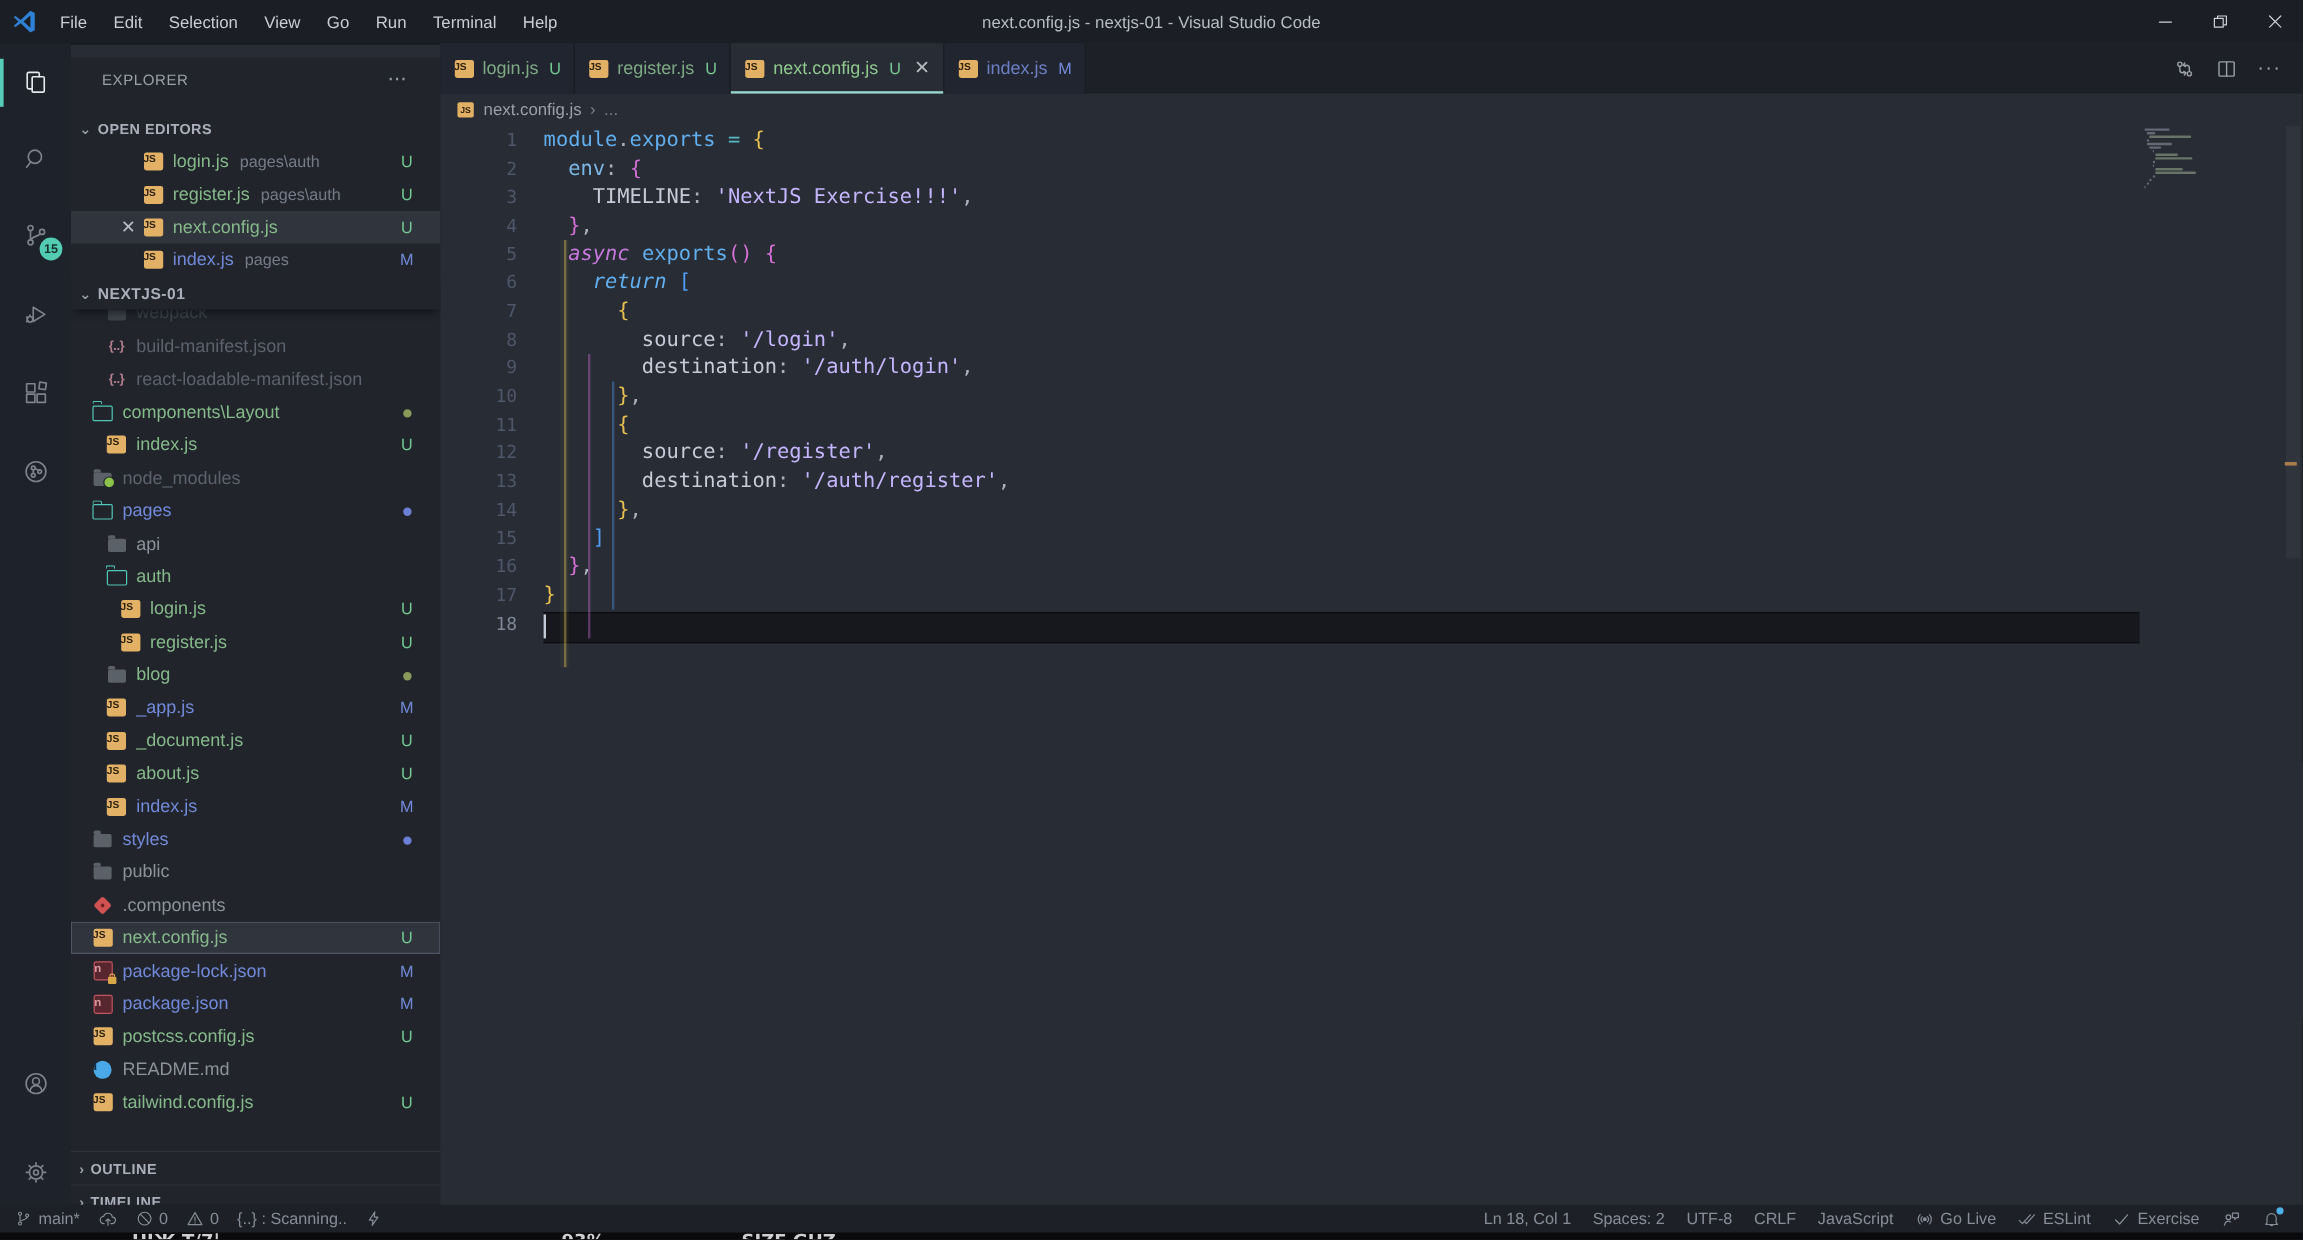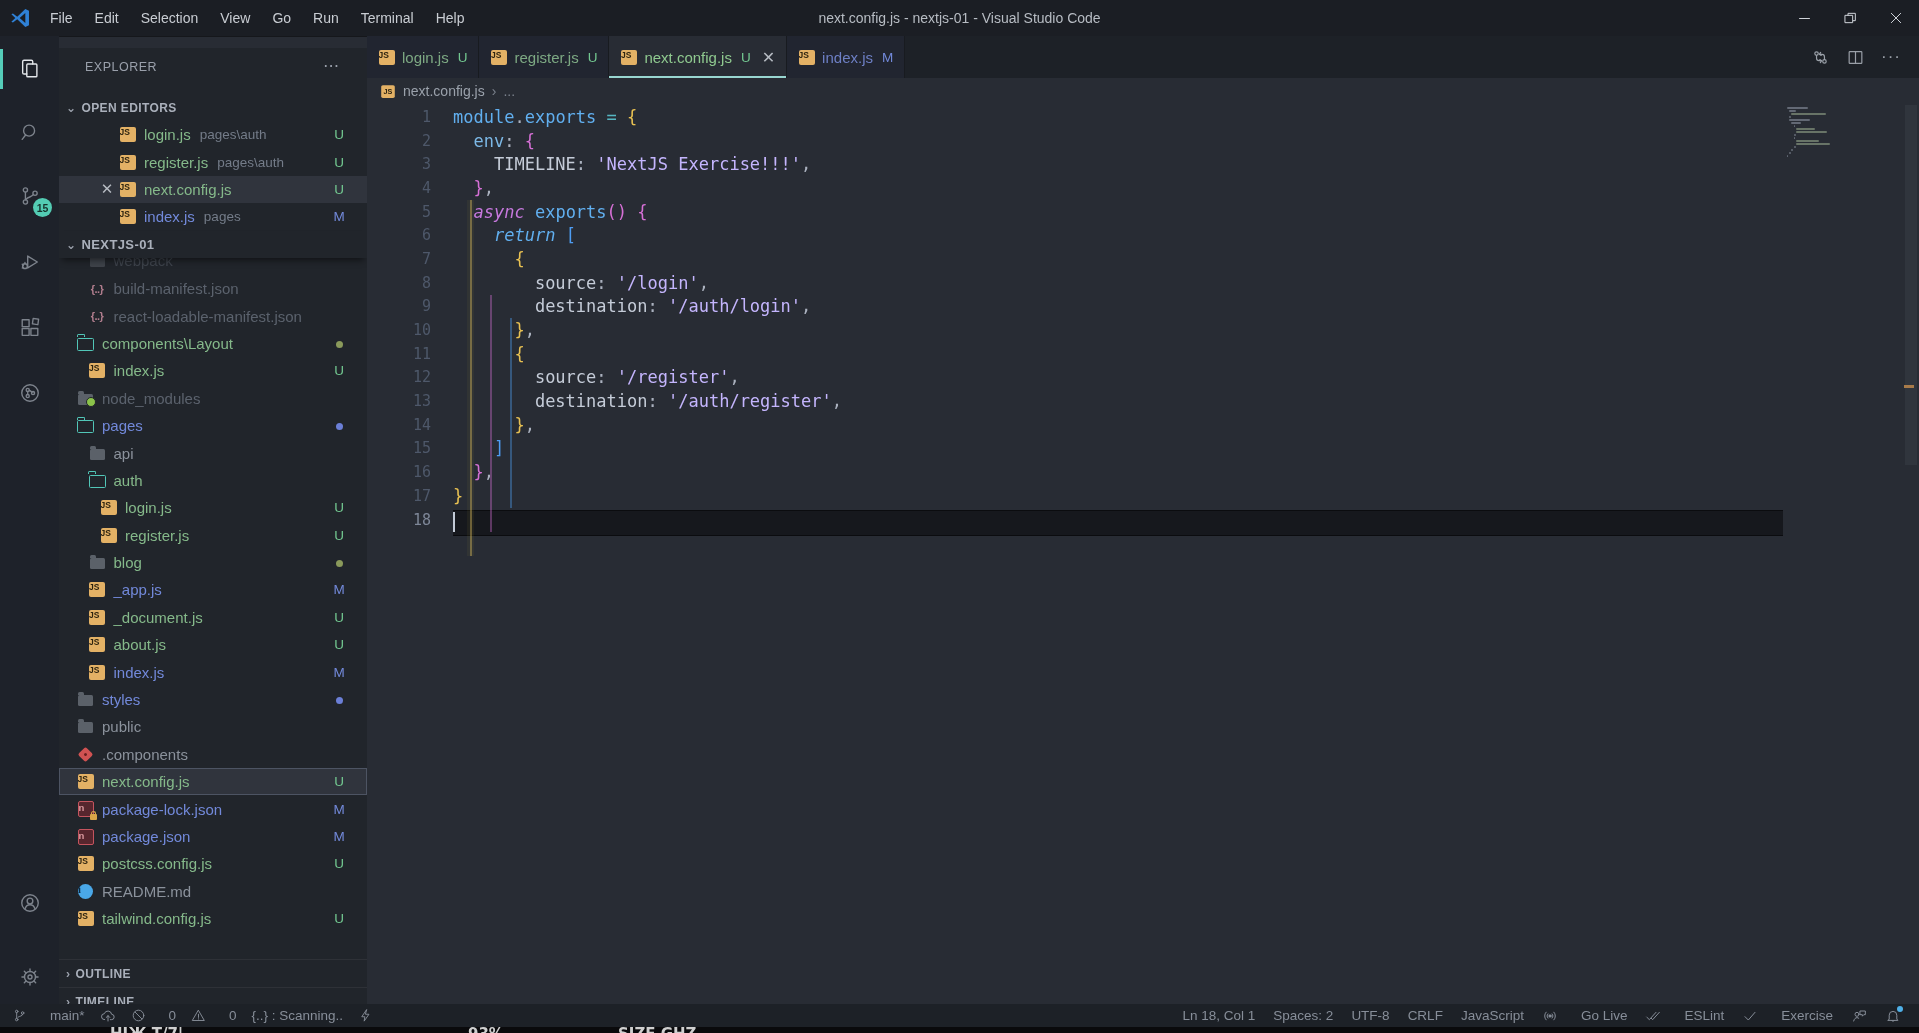--- a/index.html
+++ b/index.html
@@ -101,21 +101,21 @@
   .mm-line{height:2px;margin-bottom:1px;background:#8b93a1;opacity:.6;border-radius:1px;}
   .scrollbar{position:absolute;left:1536px;top:0;width:16px;height:968px;}
   .sb-thumb{position:absolute;left:2px;top:69px;width:12px;height:360px;background:rgba(130,138,150,.1);}
   .sb-tick{position:absolute;left:1px;top:349px;width:10px;height:3px;background:#a87b4a;}
 
   
   .statusbar{position:absolute;left:0;top:1004px;width:1919px;height:23px;background:#1d2127;
              display:flex;align-items:center;padding:0 12px;box-sizing:border-box;font-size:13.5px;color:#878e99;}
   .st-group{display:flex;align-items:center;gap:15px;}
   .st-right{margin-left:auto;gap:18px;padding-right:6px;}
-  .st-item{display:flex;align-items:center;gap:23px;white-space:nowrap;}
+  .st-item{display:flex;align-items:center;gap:5px;white-space:nowrap;}
   .bell-dot{position:absolute;right:-2px;top:-2px;width:6px;height:6px;border-radius:50%;background:#4fb0e8;}
 
   
   .bottom-strip{position:absolute;left:0;top:1027px;width:1919px;height:6px;background:#0a0a0c;overflow:hidden;}
   .frag{position:absolute;top:0;font-family:"DejaVu Sans",sans-serif;font-weight:bold;font-size:15px;line-height:15px;color:#cfcfcf;}
 </style>
 </head>
 <body>
 
 <div id="app">

